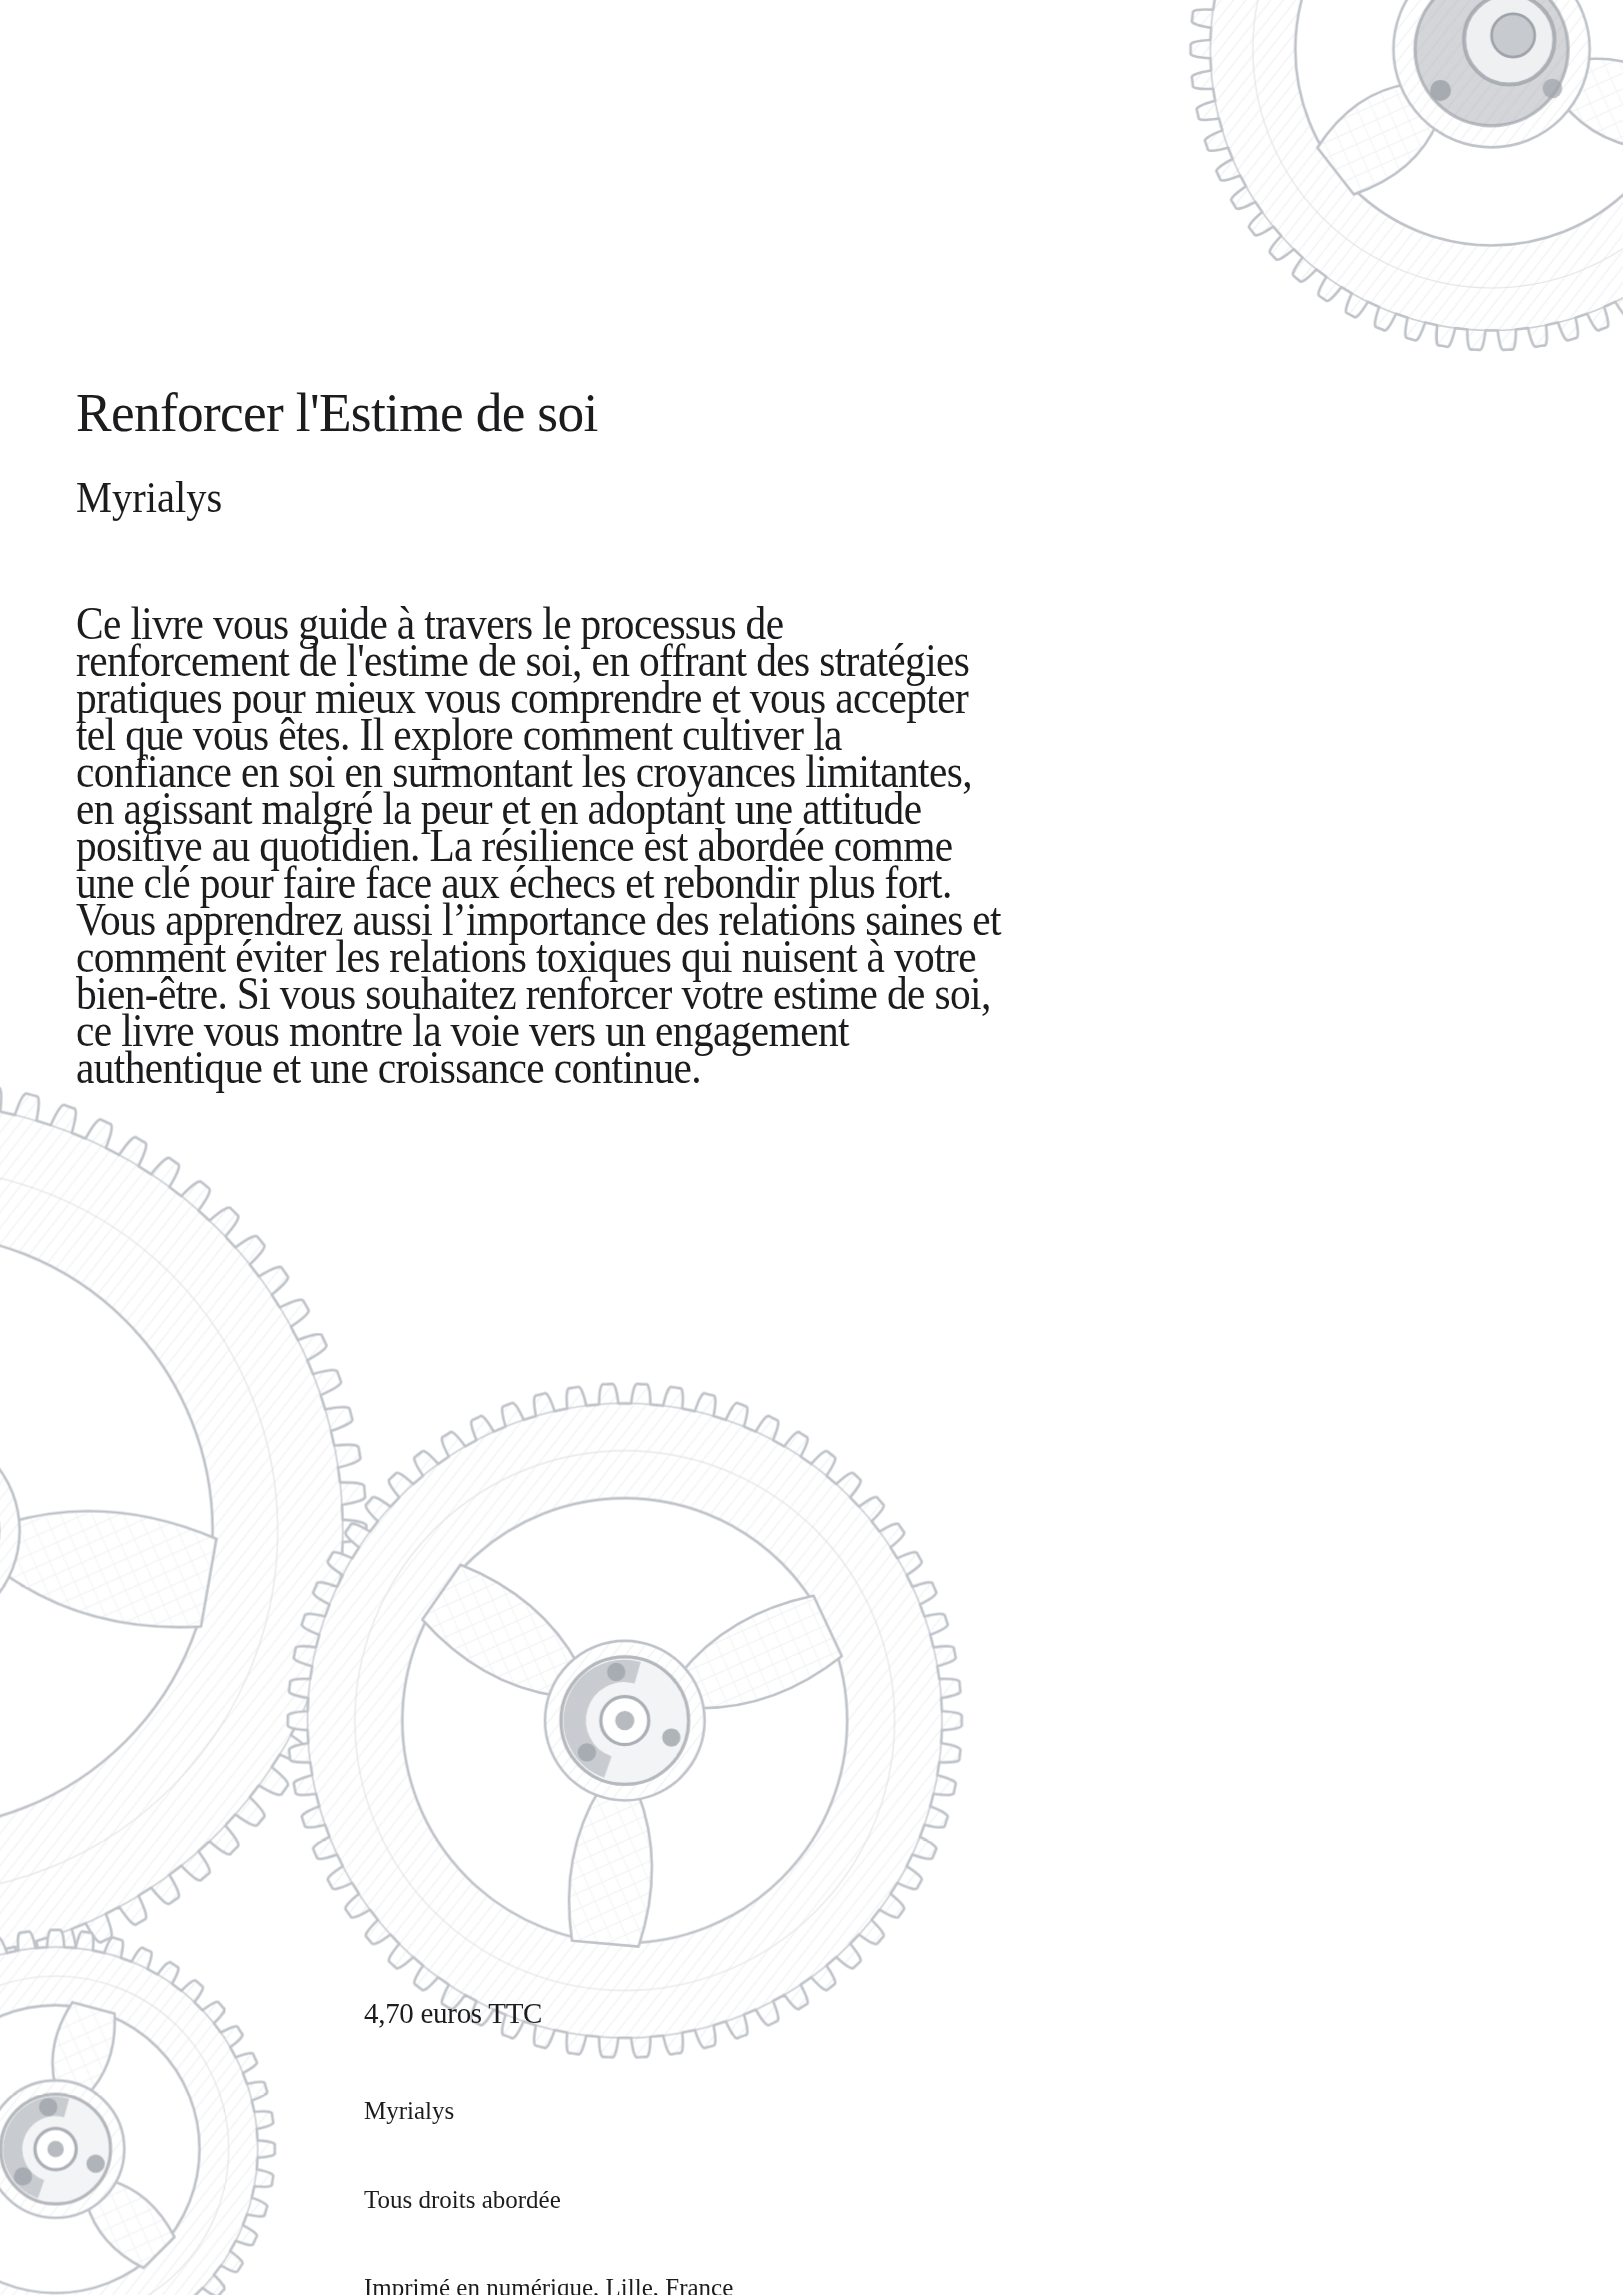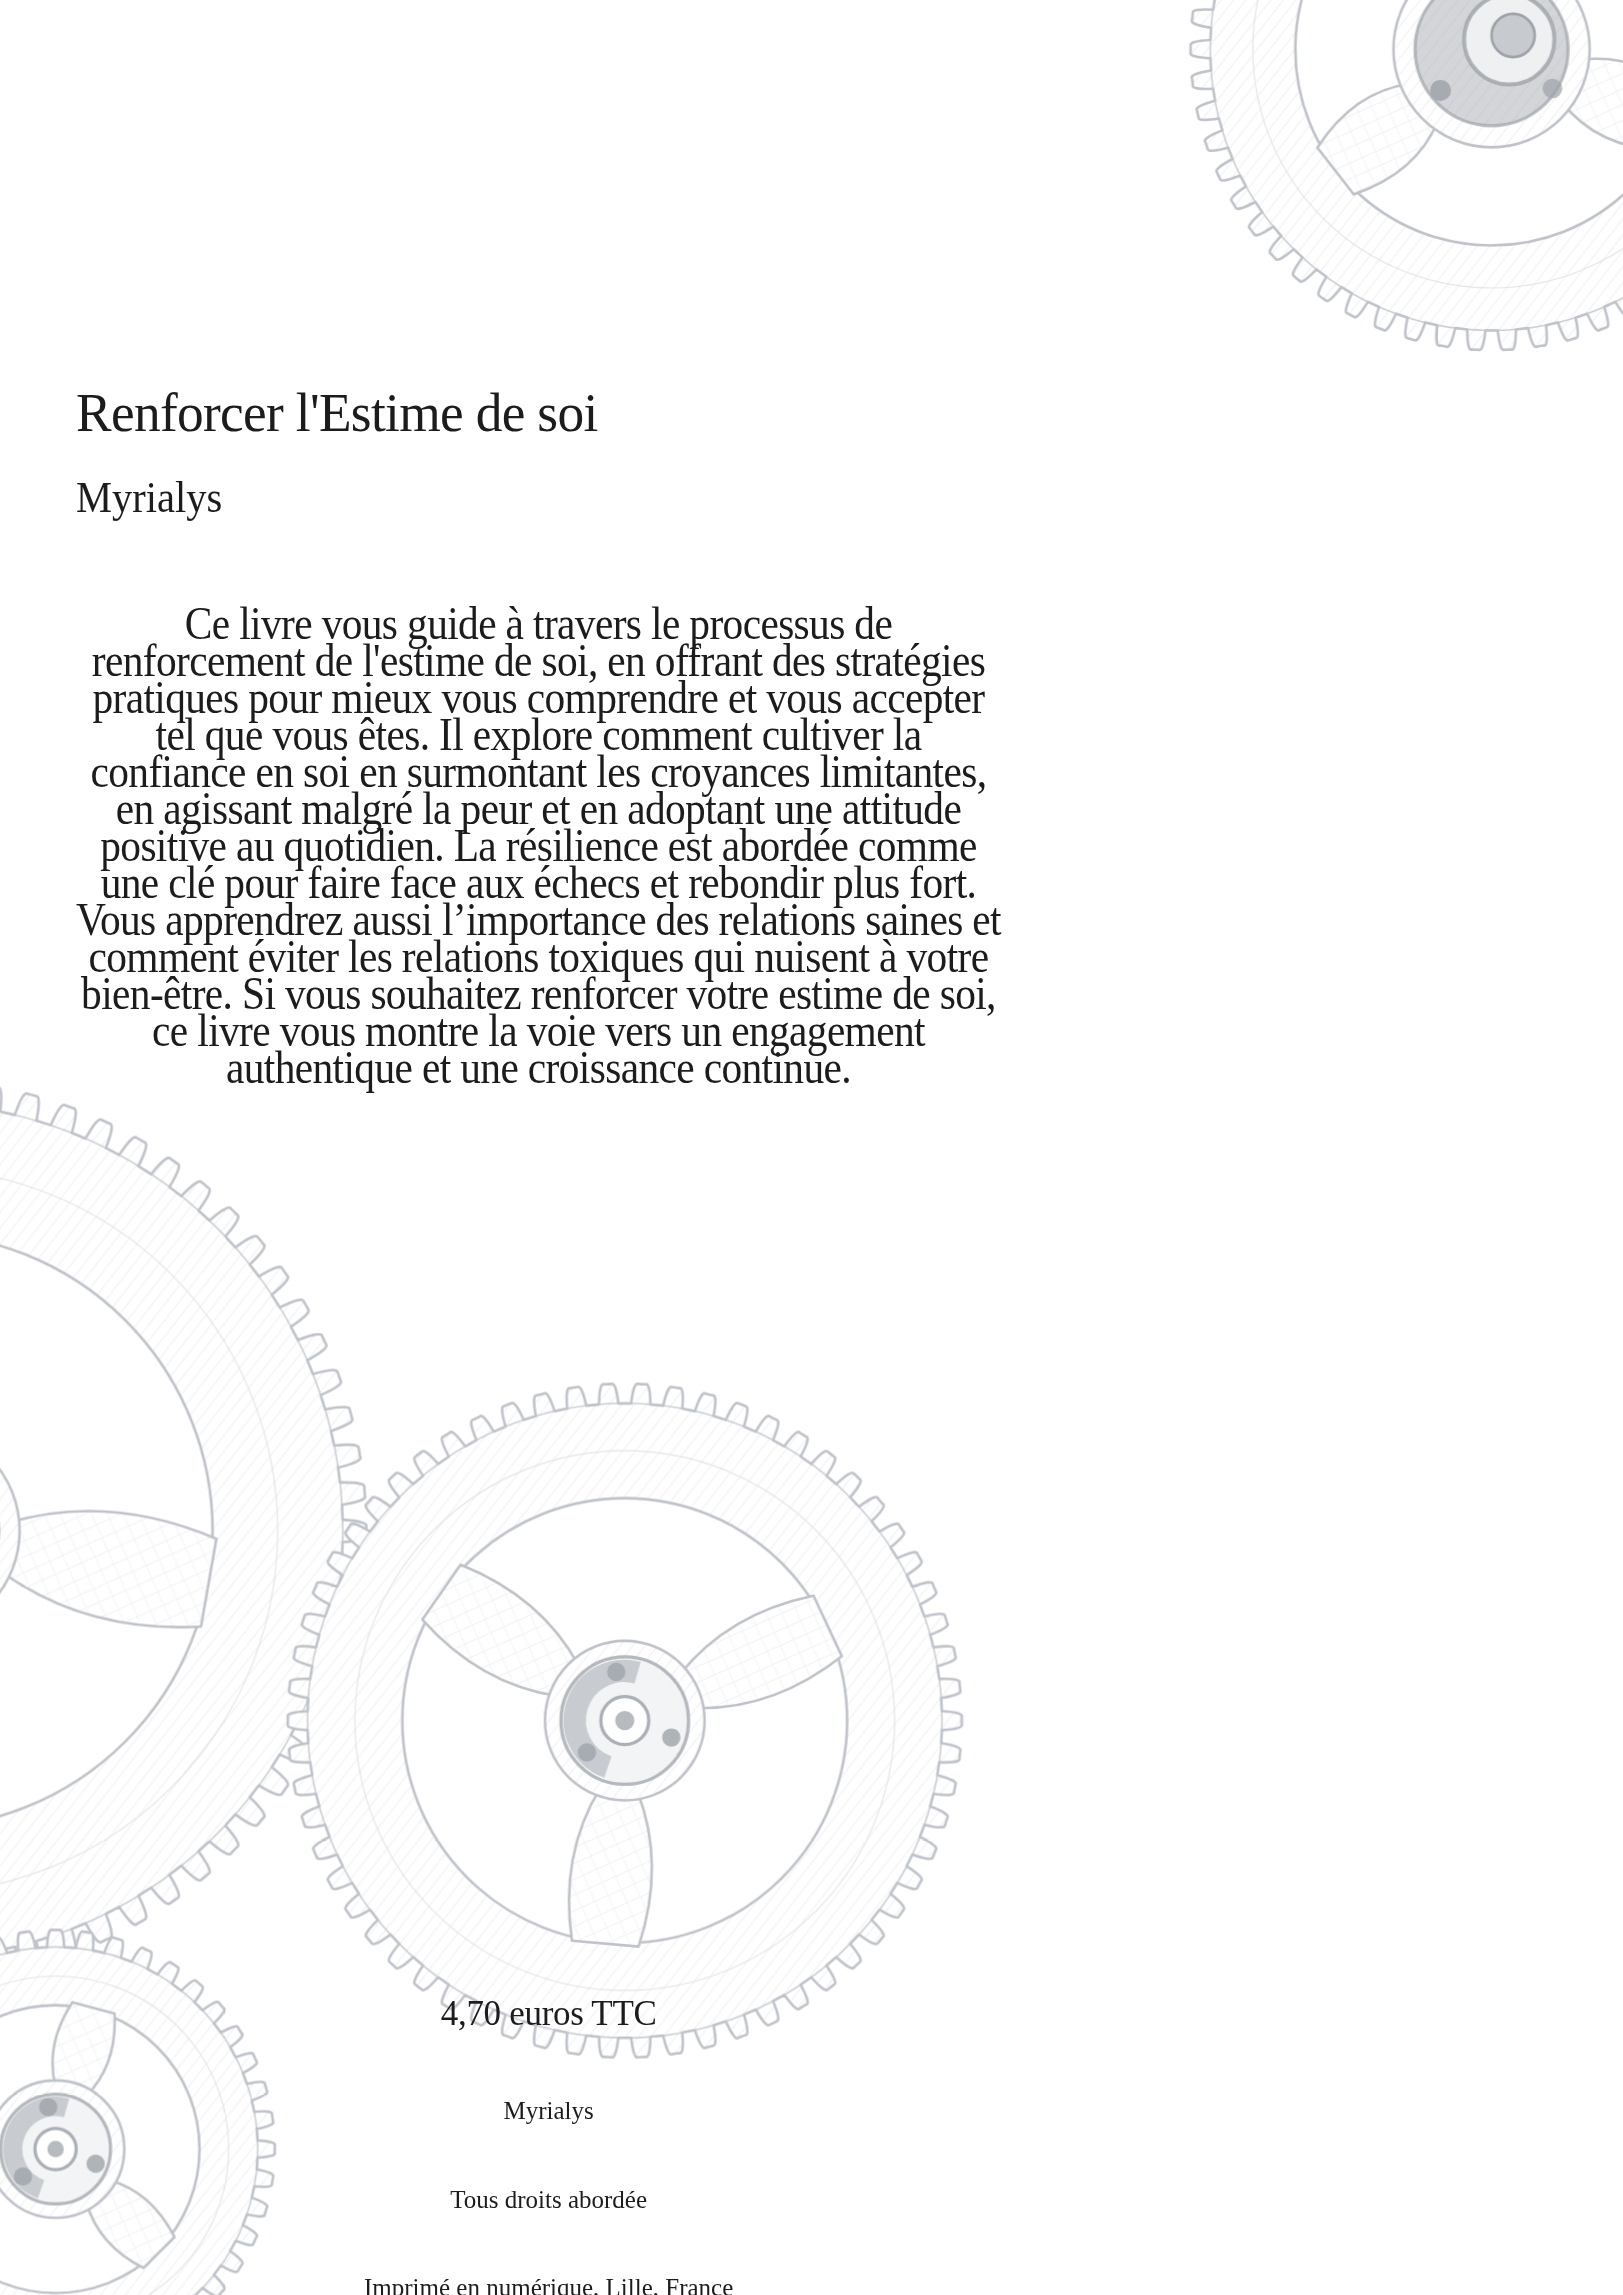--- a/index.html
+++ b/index.html
@@ -3,21 +3,20 @@
 <meta charset="utf-8">
 <style>
   html,body{margin:0;padding:0;background:#ffffff;}
   .page{
     position:relative;
     width:1623px;height:2295px;
     background:#ffffff;
     overflow:hidden;
     font-family:"Liberation Serif", serif;
     color:#1c1c1e;
-    text-align:center;
   }
   .gears{position:absolute;left:0;top:0;width:1623px;height:2295px;}
   .textlayer{position:absolute;left:0;top:0;width:1623px;height:2295px;}
 
   .book-title{
     position:absolute;left:76px;top:385px;
     font-size:55px;line-height:55px;
     letter-spacing:-0.7px;
     transform:scaleX(0.97);transform-origin:0 0;
     white-space:pre;
@@ -31,21 +30,21 @@
   .book-description{
     position:absolute;left:76px;top:605px;
     font-size:46px;line-height:37px;
     letter-spacing:-0.7px;
     transform:scaleX(0.90);transform-origin:0 0;
   }
   .book-description .line{white-space:pre;}
 
   .colophon{position:absolute;left:364px;top:1996px;}
   .price{
-    font-size:35px;line-height:35px;
+    font-size:29px;line-height:35px;
     letter-spacing:-0.3px;
     white-space:pre;
   }
   .imprint-lines{
     margin-top:6.5px;
     font-size:25px;line-height:29.4px;
     white-space:pre;
   }
 </style>
 </head>

